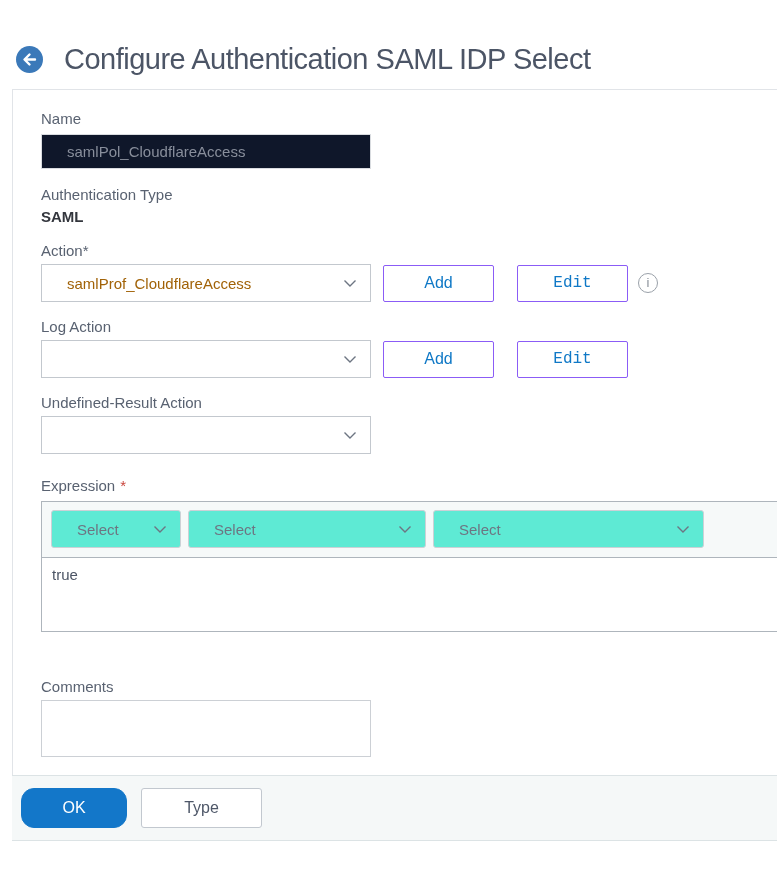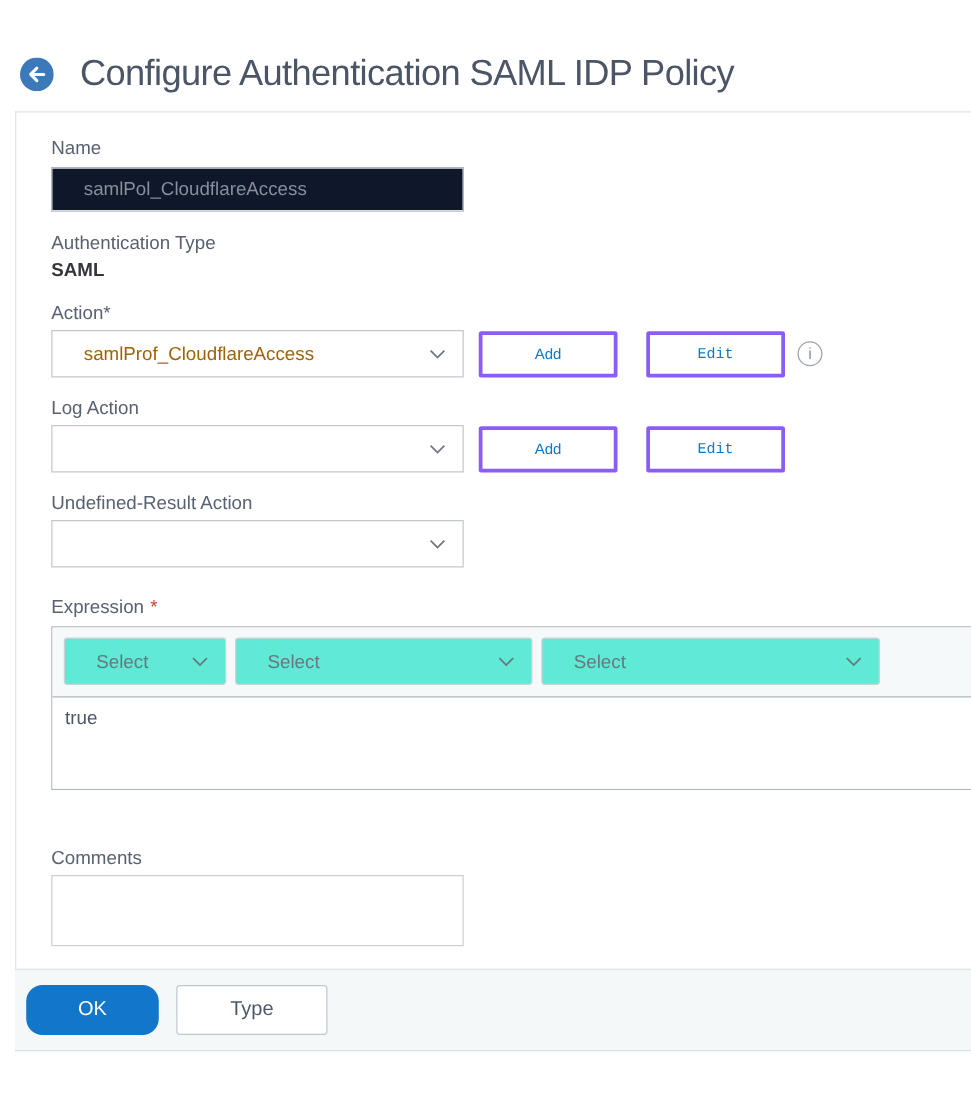--- a/index.html
+++ b/index.html
@@ -31,21 +31,21 @@
     margin-top:5px; margin-bottom:17px; }
 
   .row { display:flex; align-items:center; margin-bottom:16px; }
   .select-box { width:330px; height:38px; background:#fff; border:1px solid #c3c8ce;
     display:flex; align-items:center; padding:0 12px 0 25px; cursor:pointer; }
   .select-box .sel-val { flex:1; font-size:15px; color:#a16207; overflow:hidden;
     white-space:nowrap; }
   .chev { flex:0 0 16px; height:16px; }
 
   .btn-outline { width:111px; height:37px; margin-left:12px; background:#fff;
-    border:3px solid #8b5cf6; border-radius:2px; color:#0f78c6; font-size:12px;
+    border:1px solid #8b5cf6; border-radius:2px; color:#0f78c6; font-size:16px;
     font-family:"Liberation Sans", sans-serif; cursor:pointer; }
   .btn-outline + .btn-outline { margin-left:23px;font-family:Liberation Mono, monospace; }
 
   .info-icon { width:20px; height:20px; margin-left:10px; border:1px solid #9aa1a9;
     border-radius:50%; color:#8a919a; font-size:13px; line-height:18px;
     text-align:center; cursor:pointer; flex:0 0 20px; }
 
   .gap23 { margin-bottom:23px !important; }
 
   .expr-label-row { display:flex; margin-bottom:7px; }
@@ -85,21 +85,21 @@
 
   <div class="hdr">
     <button class="back-btn">
       <span>
         <svg width="27" height="27" viewBox="0 0 27 27">
           <circle cx="13.5" cy="13.5" r="13.5" fill="#3b79b9"></circle>
           <path d="M19 13.5 H9.5 M13.5 8.5 L8.5 13.5 L13.5 18.5" stroke="#ffffff" stroke-width="2.4" fill="none" stroke-linecap="round" stroke-linejoin="round"></path>
         </svg>
       </span>
     </button>
-    <h1 class="title">Configure Authentication SAML IDP Policy</h1>
+    <h1 class="title">Configure Authentication SAML IDP Select</h1>
   </div>
 
   <section class="panel">
 
     <div class="lbl mb7">Name</div>
     <div class="input-disabled">samlPol_CloudflareAccess</div>
 
     <div class="lbl">Authentication Type</div>
     <div class="auth-value">SAML</div>
 

